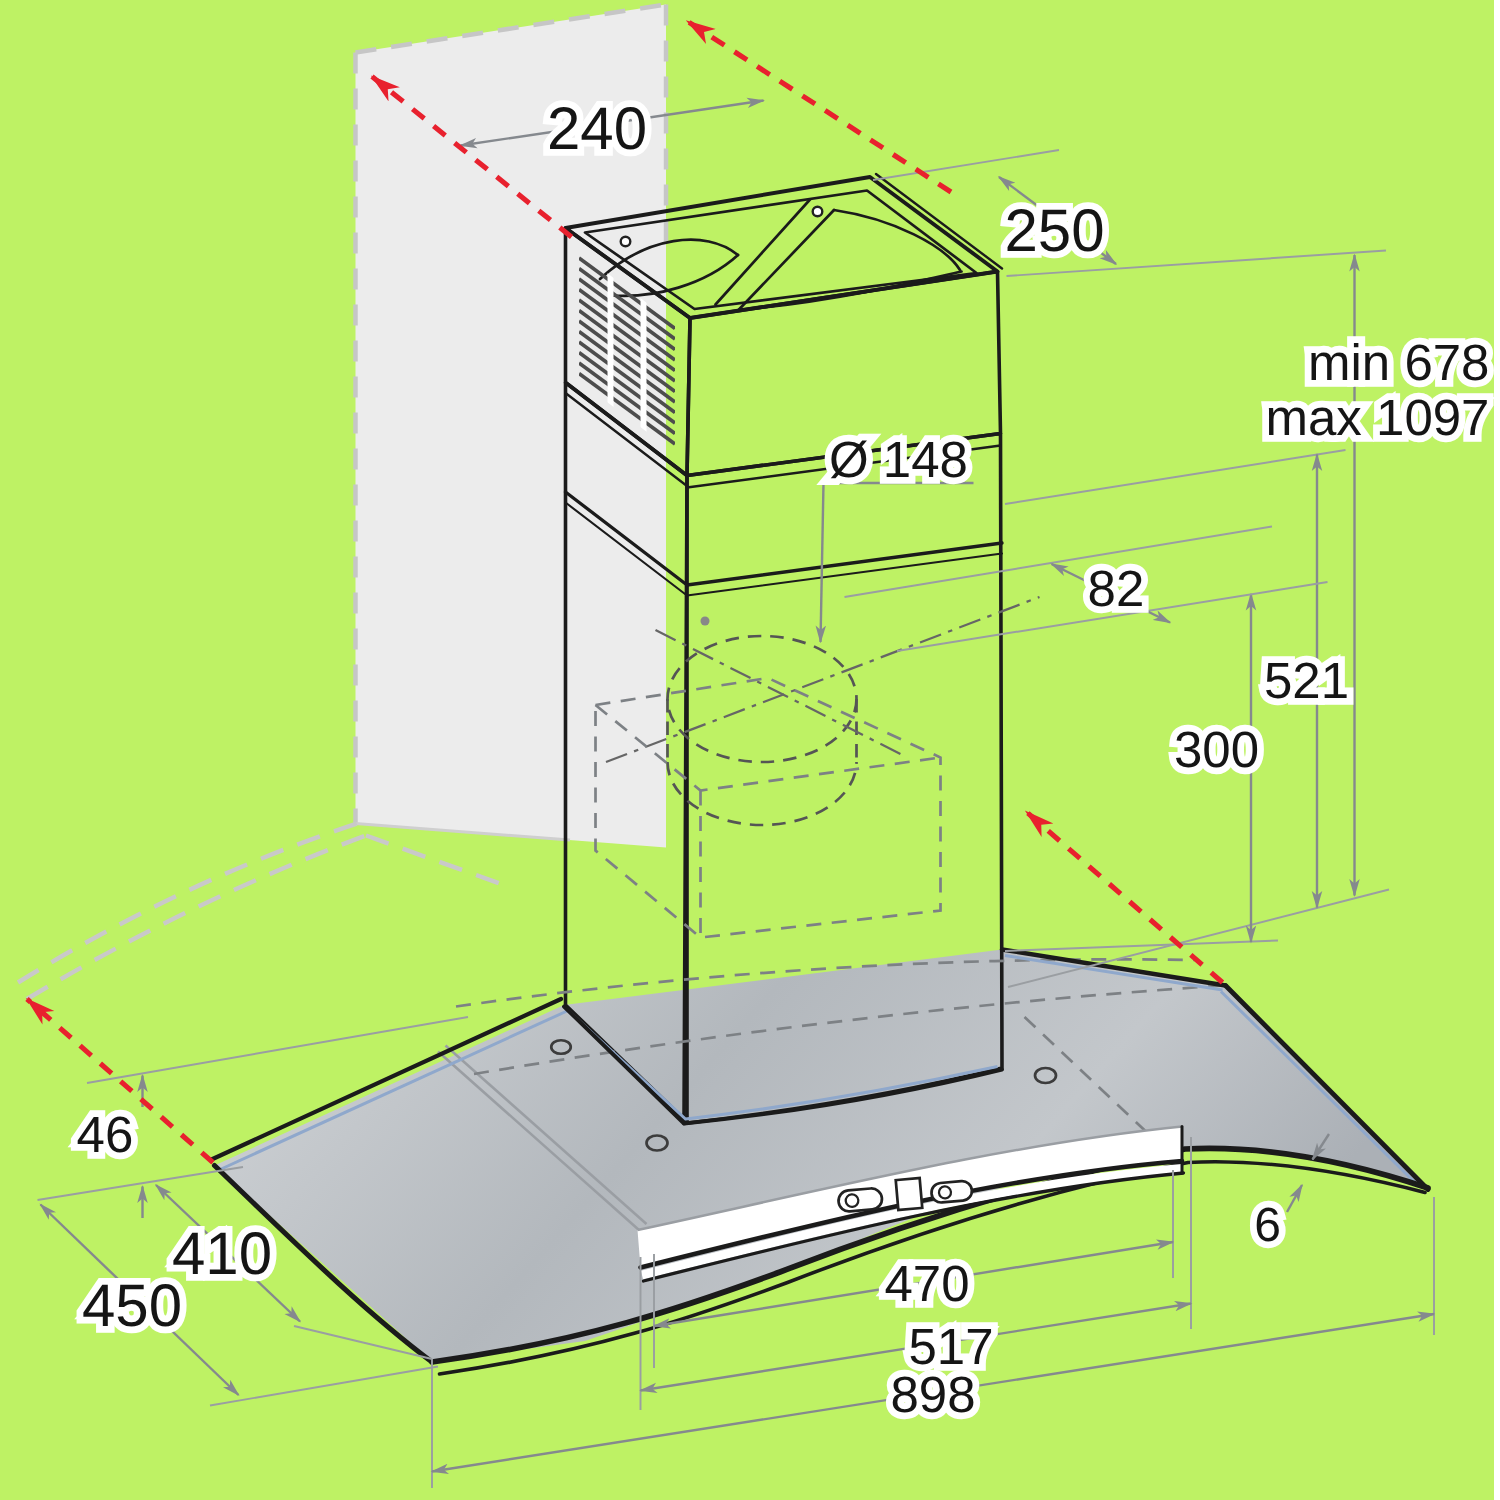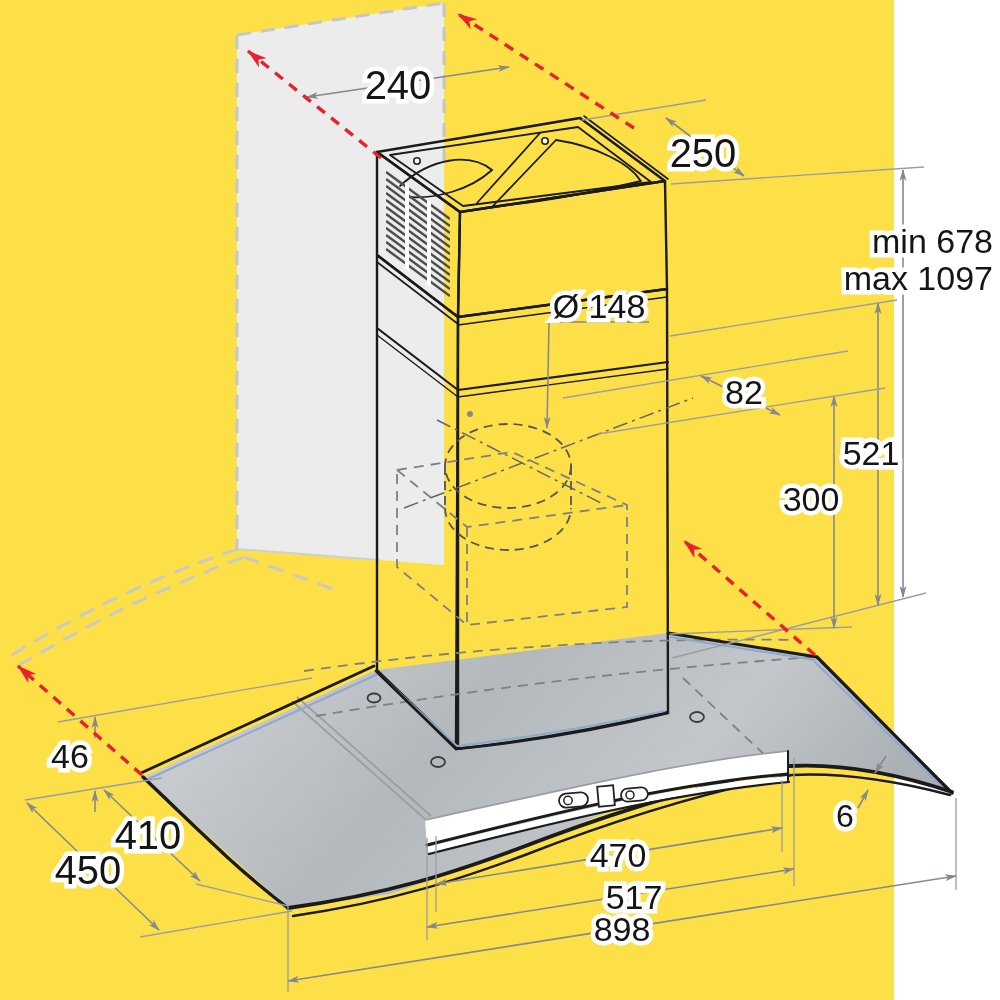--- a/index.html
+++ b/index.html
@@ -1,16 +1,16 @@
 <!DOCTYPE html>
 <html><head>
 <meta charset="utf-8">
 <style>
   html,body{margin:0;padding:0;background:#fff;}
-  .stage{width:894px;height:1000px;position:relative;background:#fde047;
+  .stage{width:996px;height:1000px;position:relative;background:#bef264;
          font-family:"Liberation Sans", sans-serif;}
   svg{display:block}
   .k{stroke:#1b1b1b;fill:none;stroke-linecap:round;stroke-linejoin:round;}
   .wfill{fill:#ececec;stroke:none;}
   .wedge{stroke:#c6c6c6;stroke-width:3;fill:none;stroke-dasharray:14 10;}
   .wcurve{stroke:#c9c9c9;stroke-width:3;fill:none;stroke-dasharray:16 10;}
   .dim{stroke:#85898e;stroke-width:1.6;fill:none;}
   .dimthin{stroke:#9a9ea2;stroke-width:1.3;fill:none;}
   .hd{stroke:#555;stroke-width:1.8;fill:none;stroke-dasharray:9 6;}
   .hd2{stroke:#7d8185;stroke-width:1.8;fill:none;stroke-dasharray:10 7;}

